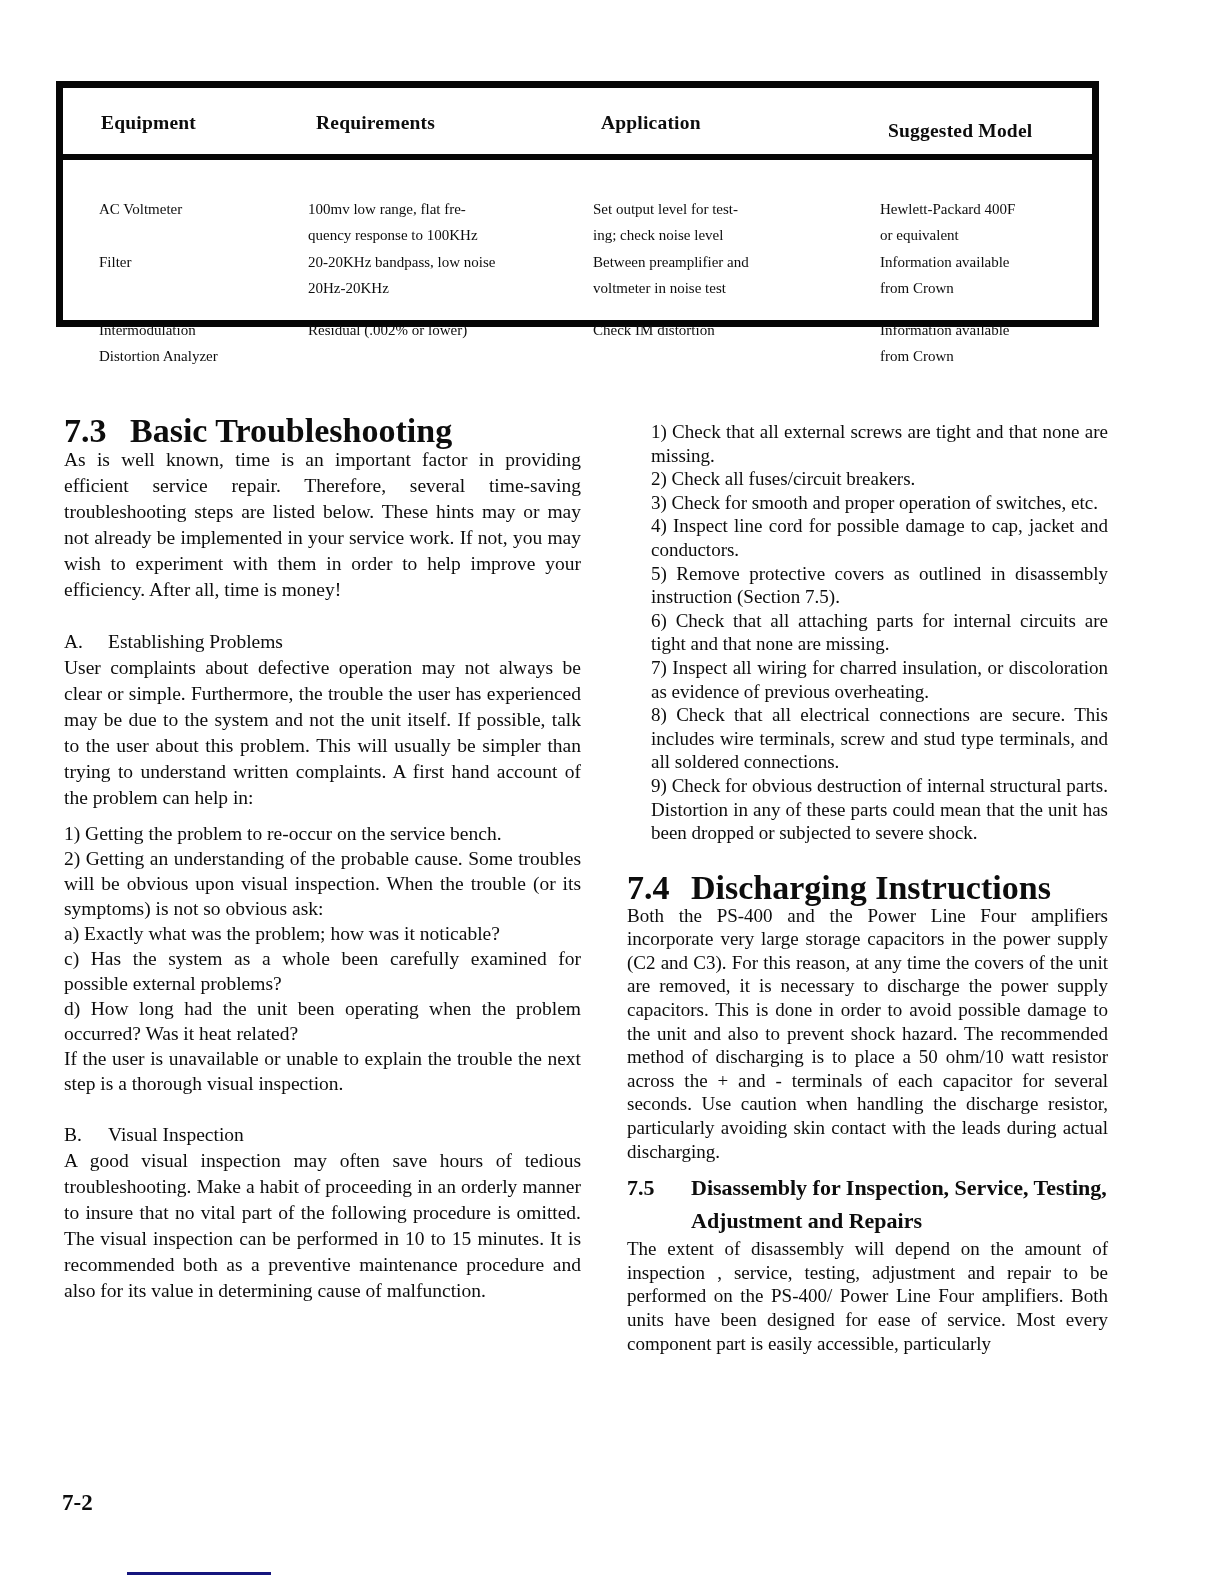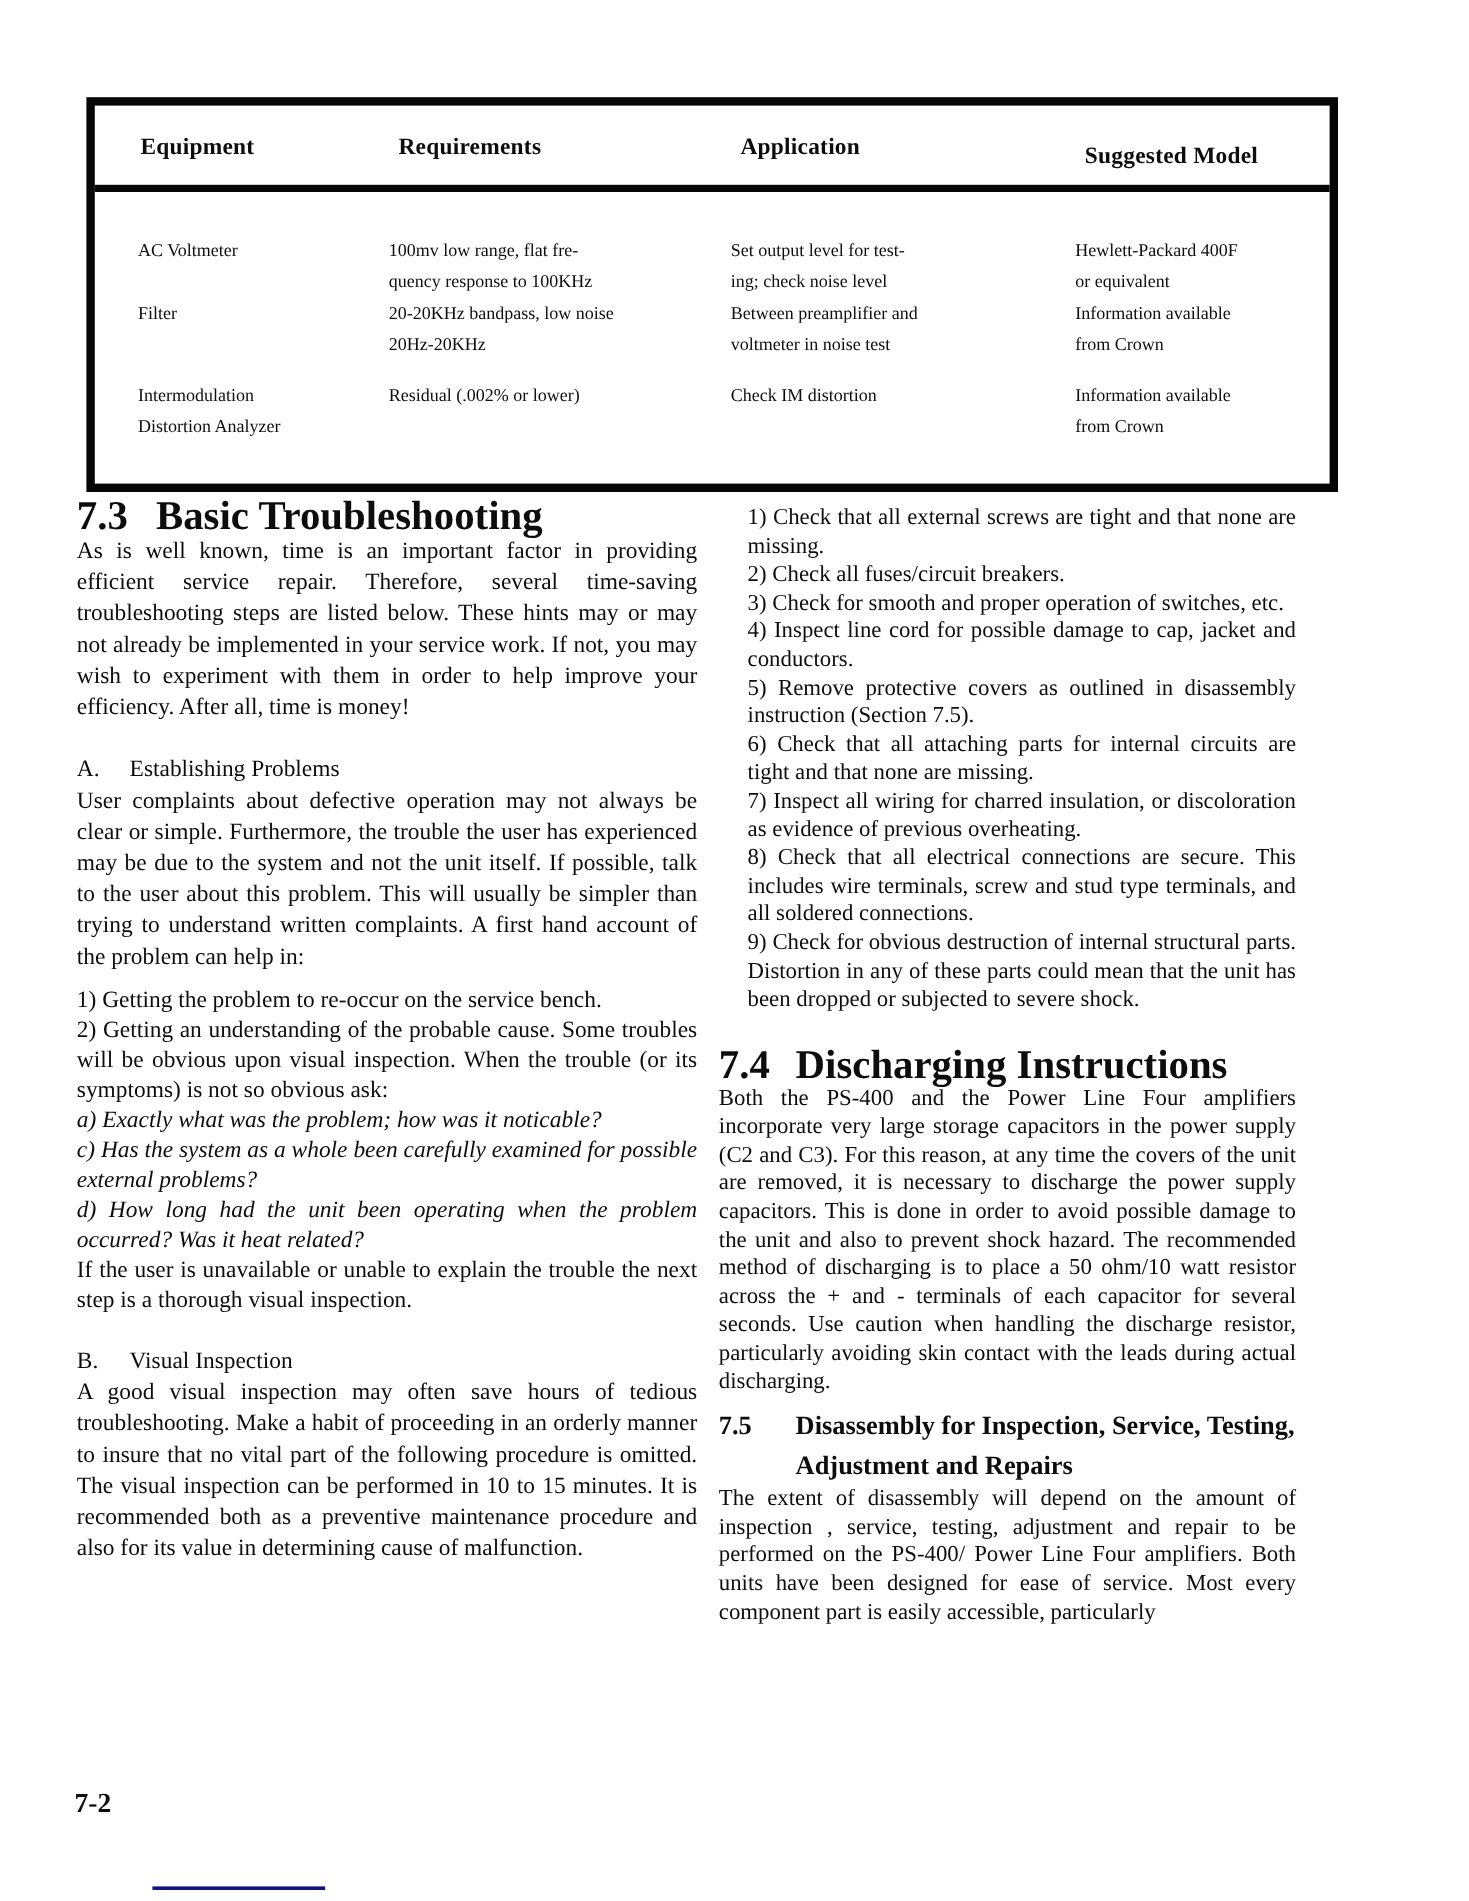--- a/index.html
+++ b/index.html
@@ -3,21 +3,21 @@
 <meta charset="utf-8">
 <style>
   html,body{margin:0;padding:0;}
   body{
     width:1224px;height:1584px;position:relative;
     background:#ffffff;color:#0d0d0d;
     font-family:"Liberation Serif","DejaVu Serif",serif;
   }
   
   .table-frame{
-    position:absolute;left:72px;top:81px;width:1043px;height:329px;
+    position:absolute;left:56px;top:81px;width:1043px;height:246px;
     border:7px solid #060606;box-sizing:border-box;background:#fff;
   }
   .thead{
     display:grid;grid-template-columns:215px 285px 287px 1fr;
     border-bottom:6px solid #060606;
     padding:24px 0 20px 0;
   }
   .thead .hcell{font-weight:bold;font-size:19.5px;padding-left:38px;letter-spacing:.2px;}
   .thead .hcell.model{position:relative;top:8px;}
   .trow{
@@ -25,34 +25,34 @@
     font-size:15px;line-height:26px;
   }
   .trow .cell{white-space:pre-line;padding-left:30px;}
   .trow .cell.equip{padding-left:36px;}
   .trow.r1{margin-top:36px;}
   .trow.r2{margin-top:1px;}
   .trow.r3{margin-top:16px;}
   
   .col{position:absolute;text-align:justify;}
   .col-left{left:64px;top:414px;width:517px;font-size:19.5px;line-height:26px;}
-  .col-right{left:599px;top:420px;width:481px;font-size:19px;line-height:23.6px;}
+  .col-right{left:627px;top:420px;width:481px;font-size:19px;line-height:23.6px;}
   .sec-head{display:flex;font-weight:bold;font-size:34px;line-height:33px;text-align:left;}
   .sec-head .num{flex:0 0 66px;}
   .col-right .sec-head .num{flex:0 0 64px;}
   .sec-head .ttl{flex:1;}
   .subhead{display:flex;margin-top:26px;text-align:left;}
   .subhead .lbl{flex:0 0 44px;}
   p.body{margin:0;}
   .mt-26{margin-top:26px;}
   .mt-24{margin-top:24px;}
   .mt-18{margin-top:10px;}
   .list{line-height:25px;}
   .li-1{margin-left:20px;}
-  .li-2{margin-left:40px;font-style:italic;}
+  .li-2{margin-left:40px;}
   .checklist p{margin:0 0 0 24px;}
   .h74{margin-top:26px;}
   .h75{margin-top:8px;font-size:22px;line-height:33px;}
   
   .page-num{position:absolute;left:62px;top:1490px;font-weight:bold;font-size:23px;}
   .scan-line{position:absolute;left:127px;top:1572px;width:144px;height:3px;background:#15157e;}
 </style>
 </head>
 <body>
 

